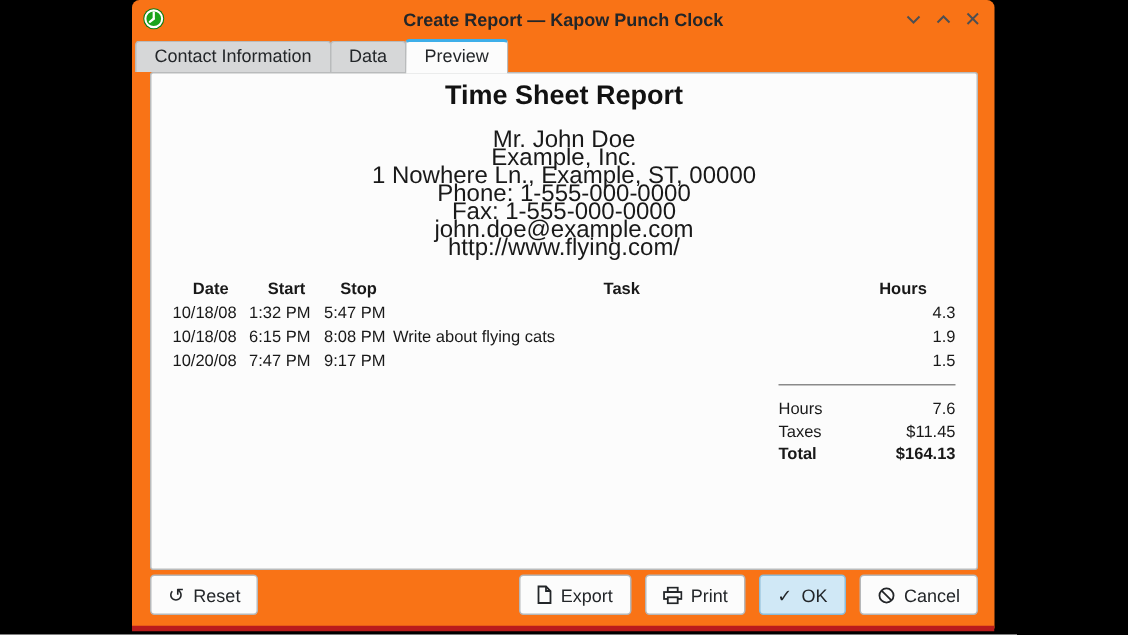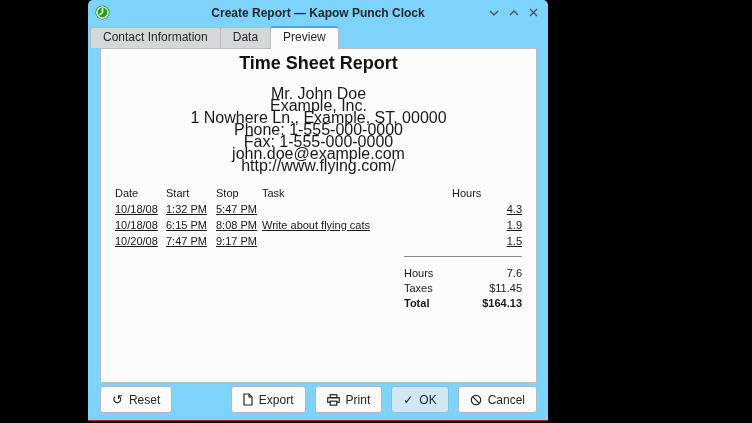--- a/index.html
+++ b/index.html
@@ -5,24 +5,24 @@
   * { margin:0; padding:0; box-sizing:border-box; }
   html,body { width:752px; height:423px; }
   body {
     background:#000;
     font-family:"Liberation Sans", sans-serif;
     position:relative;
     overflow:hidden;
     color:#232629;
   }
   .window {
-    position:absolute; left:88px; top:0; width:460px; height:421px;
-    background:#7dd3fc;
+    position:absolute; left:88px; top:0; width:575px; height:421px;
+    background:#f97316;
     border-radius:5px 5px 0 0;
-    border-bottom:1px solid #b91c1c;
+    border-bottom:4px solid #b91c1c;
   }
   
   .titlebar {
     position:relative; height:25px; display:flex; align-items:center;
   }
   .app-icon { position:absolute; left:7px; top:5px; width:15px; height:15px; }
   .title-text {
     position:absolute; left:0; right:0; text-align:center;
     font-size:12px; font-weight:bold; color:#232629;
   }
@@ -66,22 +66,22 @@
     font-size:18px; font-weight:bold; line-height:17px; color:#121212;
   }
   .contact {
     margin-top:16px; text-align:center;
     font-size:16px; line-height:12px;
   }
   table.timesheet {
     width:100%; margin-top:12px; border-collapse:collapse;
     font-size:11px;
   }
-  table.timesheet th { font-weight:normal; text-align:left; height:17px; vertical-align:middle; }
-  table.timesheet td { height:16px; vertical-align:middle;text-decoration:underline; }
+  table.timesheet th { font-weight:bold; text-align:center; height:17px; vertical-align:middle; }
+  table.timesheet td { height:16px; vertical-align:middle; }
   th.col-task { text-align:center; }
   th.col-hours, td.cell-hours { text-align:right; }
   .totals {
     margin-top:7px; margin-left:auto; width:118px;
     border-top:1px solid #8a8a8a; padding-top:9px;
     font-size:11px;
   }
   .totals-row { display:flex; justify-content:space-between; line-height:15px; }
   .totals-row.bold { font-weight:bold; }
   

